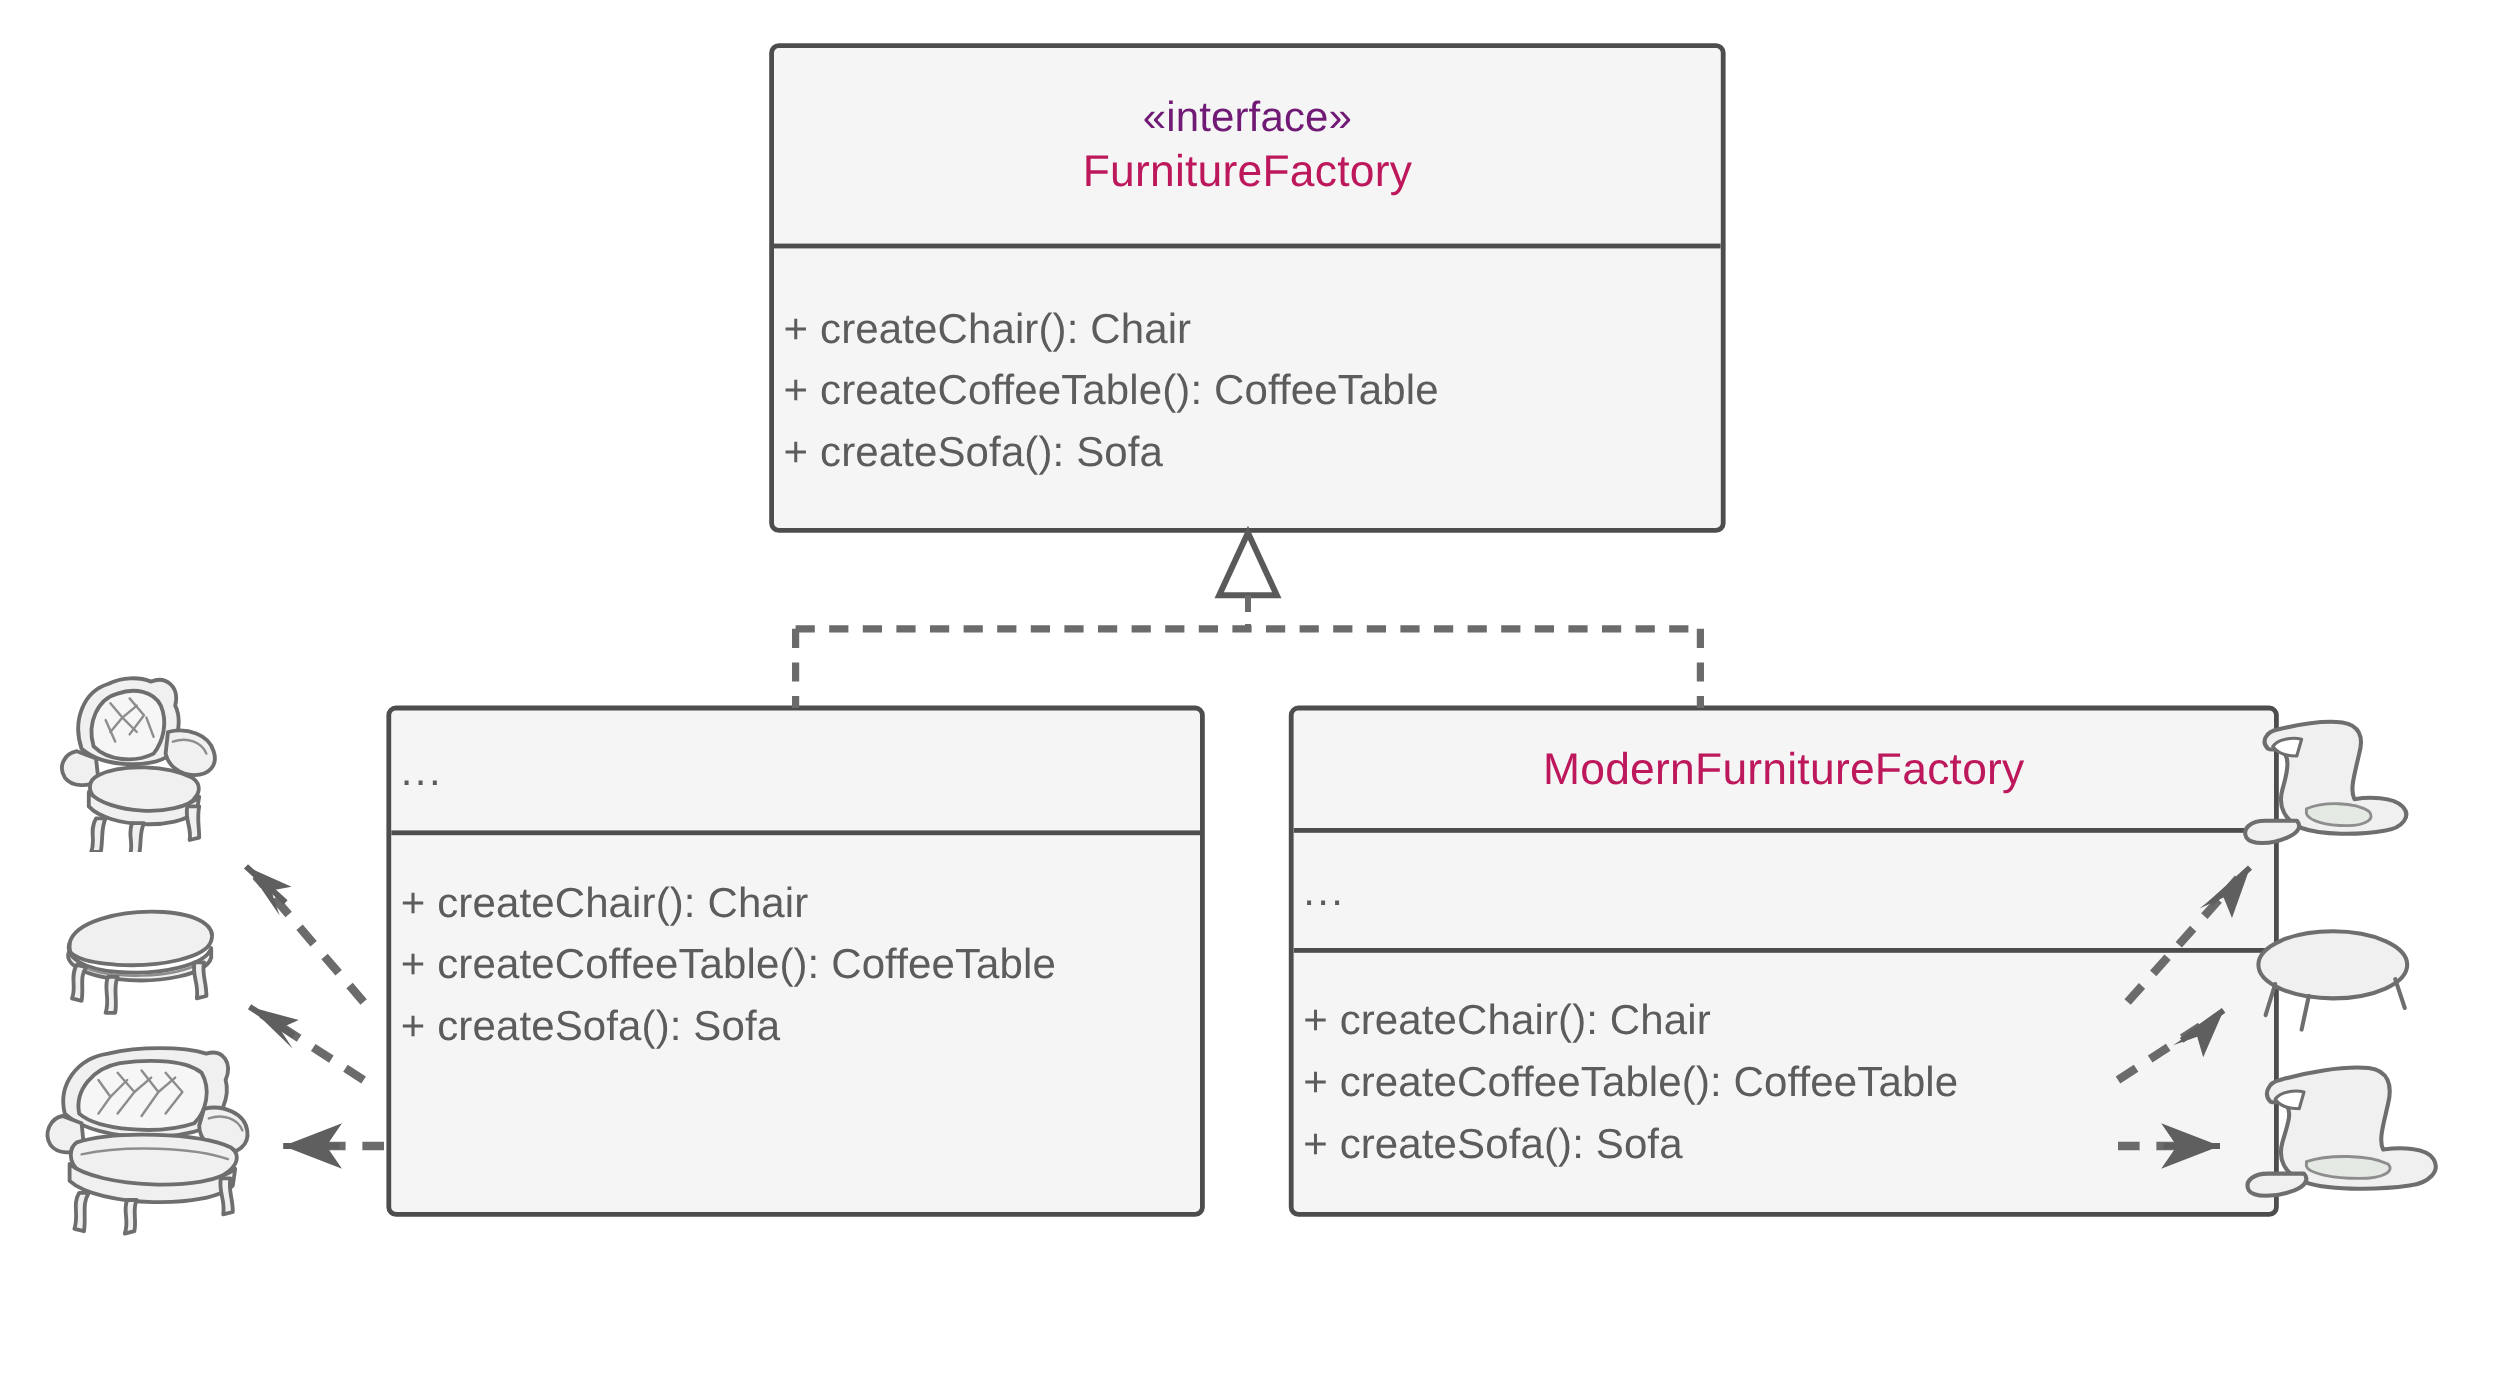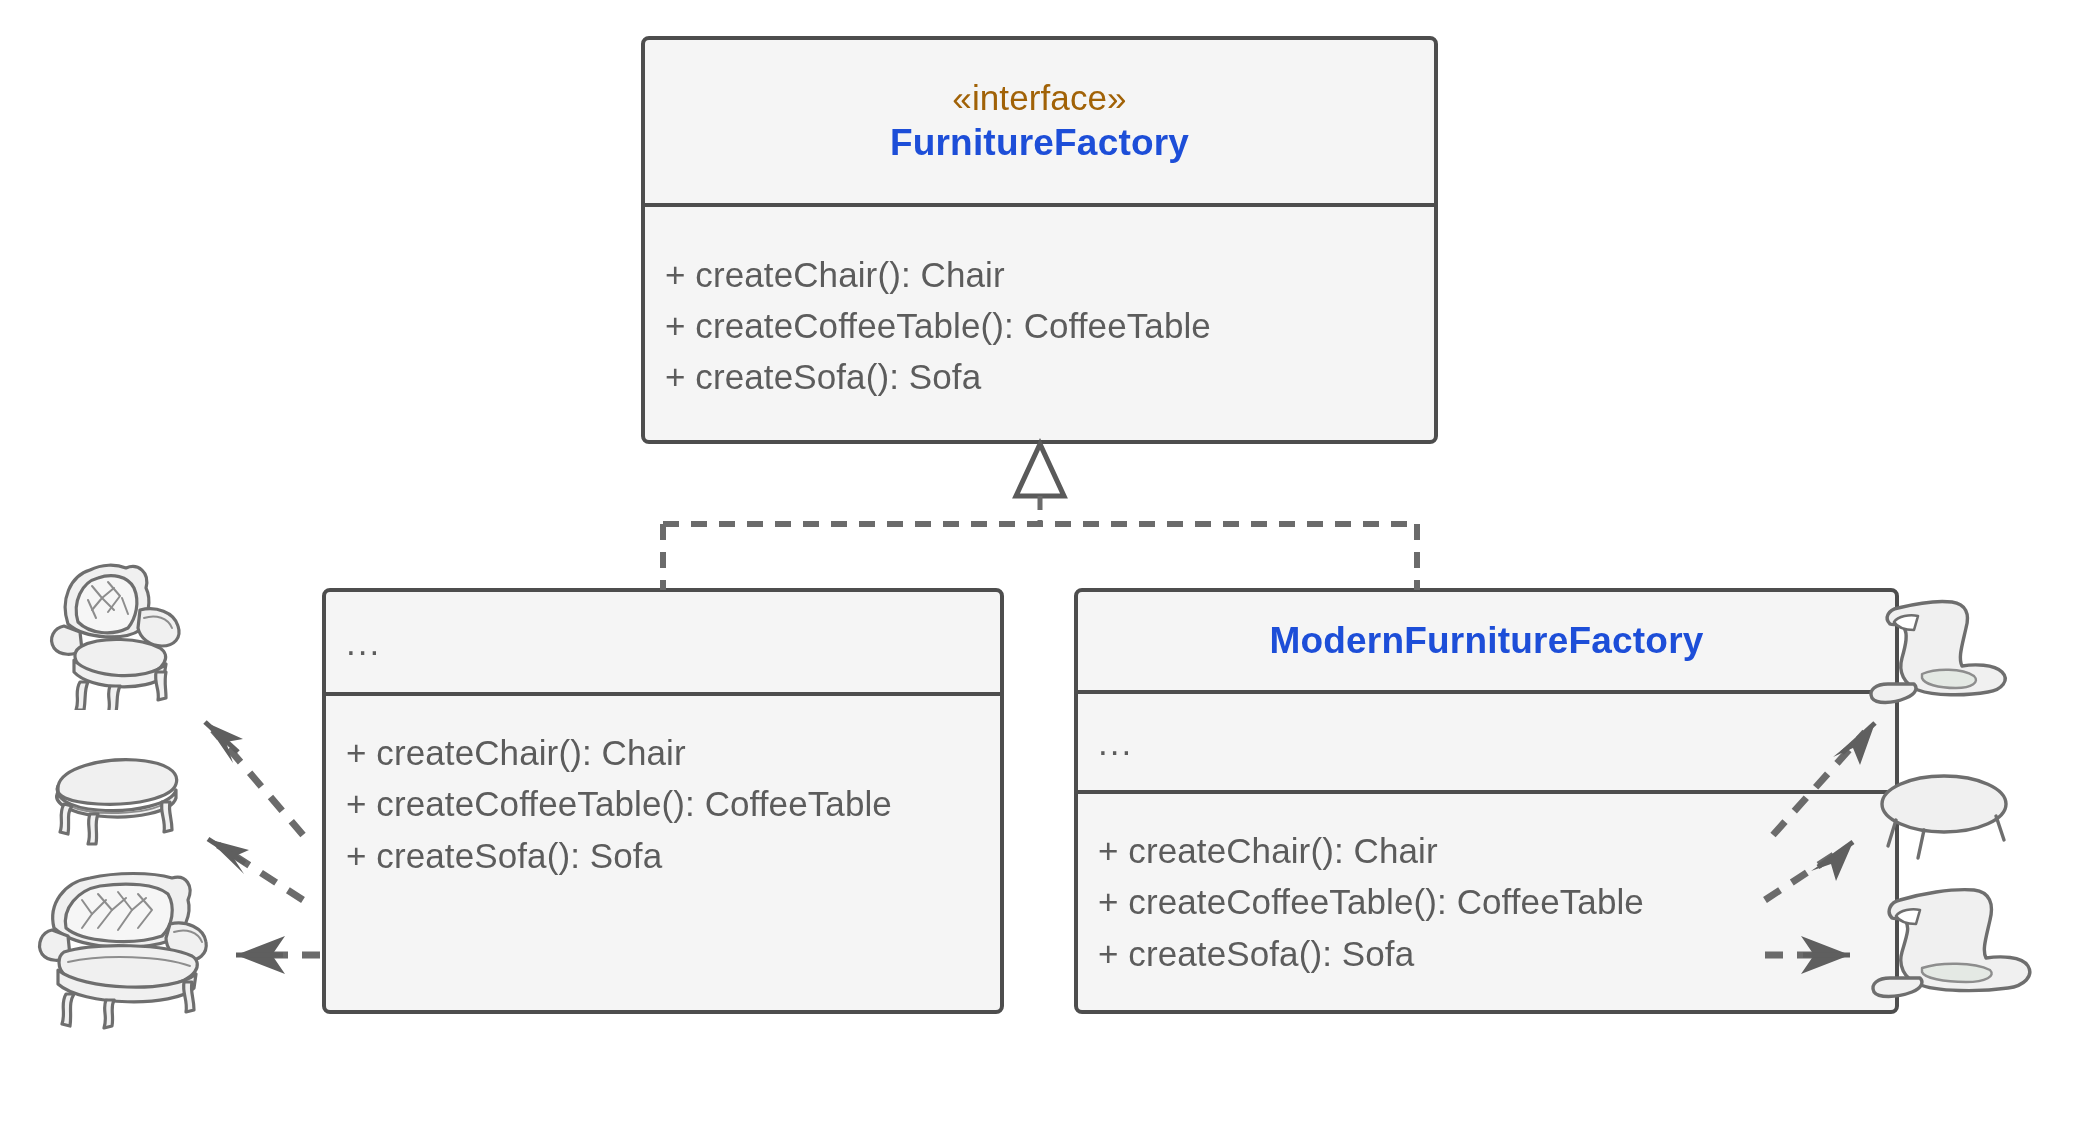--- a/index.html
+++ b/index.html
@@ -44,36 +44,36 @@
     display: flex;
     flex-direction: column;
     align-items: center;
     justify-content: center;
     color: #4a4a4a;
   }
   .stereotype {
     font-size: 35px;
     font-weight: 400;
     line-height: 1.25;
-    color: #a16207;
+    color: #701a75;
     letter-spacing: 0.1px;
   }
   .class-name {
     font-size: 37px;
-    font-weight: 700;
+    font-weight: 400;
     line-height: 1.3;
-    color: #1d4ed8;
+    color: #be185d;
     letter-spacing: 0.2px;
   }
 
   .uml-members {
     display: flex;
     flex-direction: column;
     justify-content: center;
-    padding-left: 20px;
+    padding-left: 8px;
   }
   .member-row {
     font-size: 35px;
     line-height: 1.46;
     color: #5c5c5c;
     white-space: nowrap;
     letter-spacing: 0.1px;
   }
   .ellipsis-row {
     font-size: 35px;

